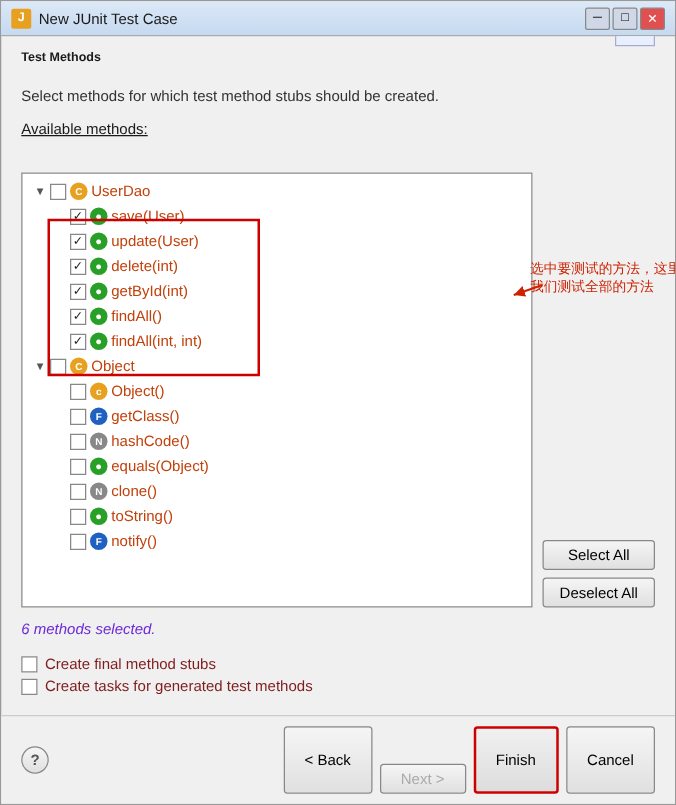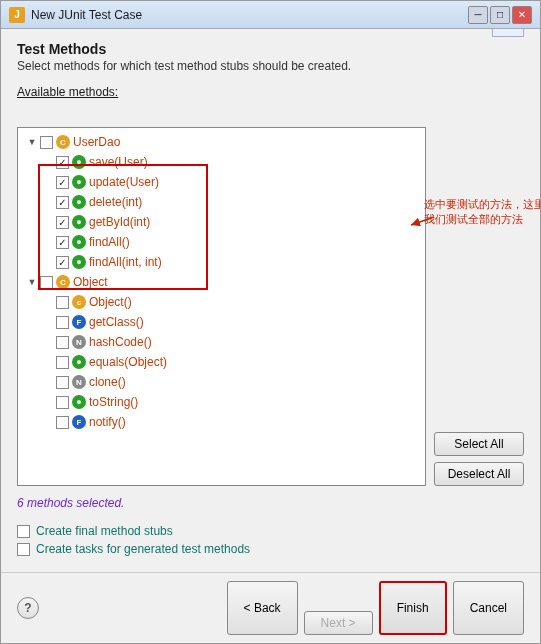--- a/index.html
+++ b/index.html
@@ -72,24 +72,24 @@
     .title-btn.close { background: #e05050; color: white; }
     .content {
       flex: 1;
       padding: 12px 16px;
       display: flex;
       flex-direction: column;
       gap: 8px;
       overflow: hidden;
     }
     .section-title {
-      font-size: 14px;
+      font-size: 10px;
       font-weight: bold;
       color: #1a1a1a;
-      margin-bottom: 2px;
+      margin-bottom: 18px;
     }
     .section-desc {
       font-size: 12px;
       color: #333;
       margin-bottom: 4px;
     }
     .section-icon {
       float: right;
       width: 32px;
       height: 32px;
@@ -232,21 +232,21 @@
       display: flex;
       flex-direction: column;
       gap: 4px;
       padding: 4px 0;
     }
     .checkbox-row {
       display: flex;
       align-items: center;
       gap: 6px;
       font-size: 12px;
-      color: #0f766e;
+      color: #7f1d1d;
     }
     .cb-box {
       width: 13px;
       height: 13px;
       border: 1px solid #888;
       background: white;
       flex-shrink: 0;
     }
     .footer {
       border-top: 1px solid #ccc;

